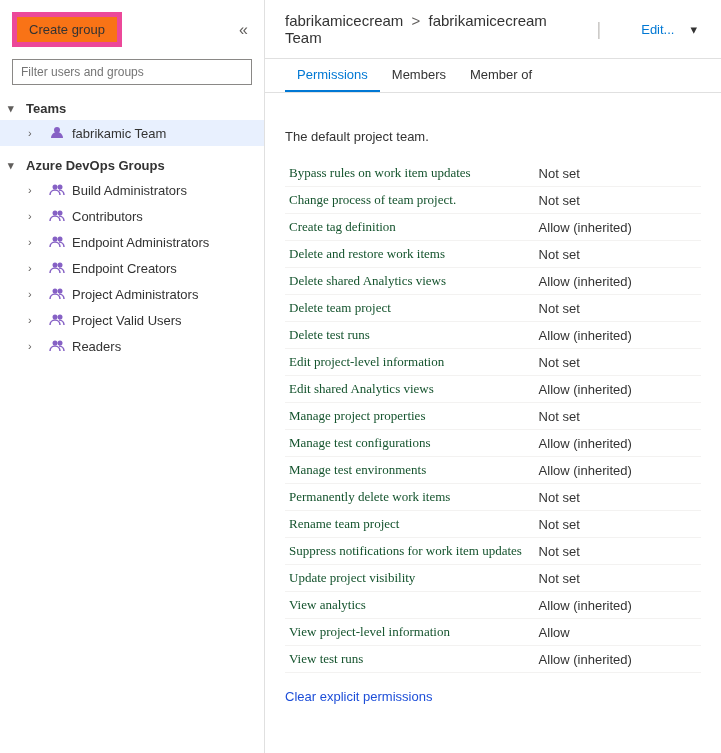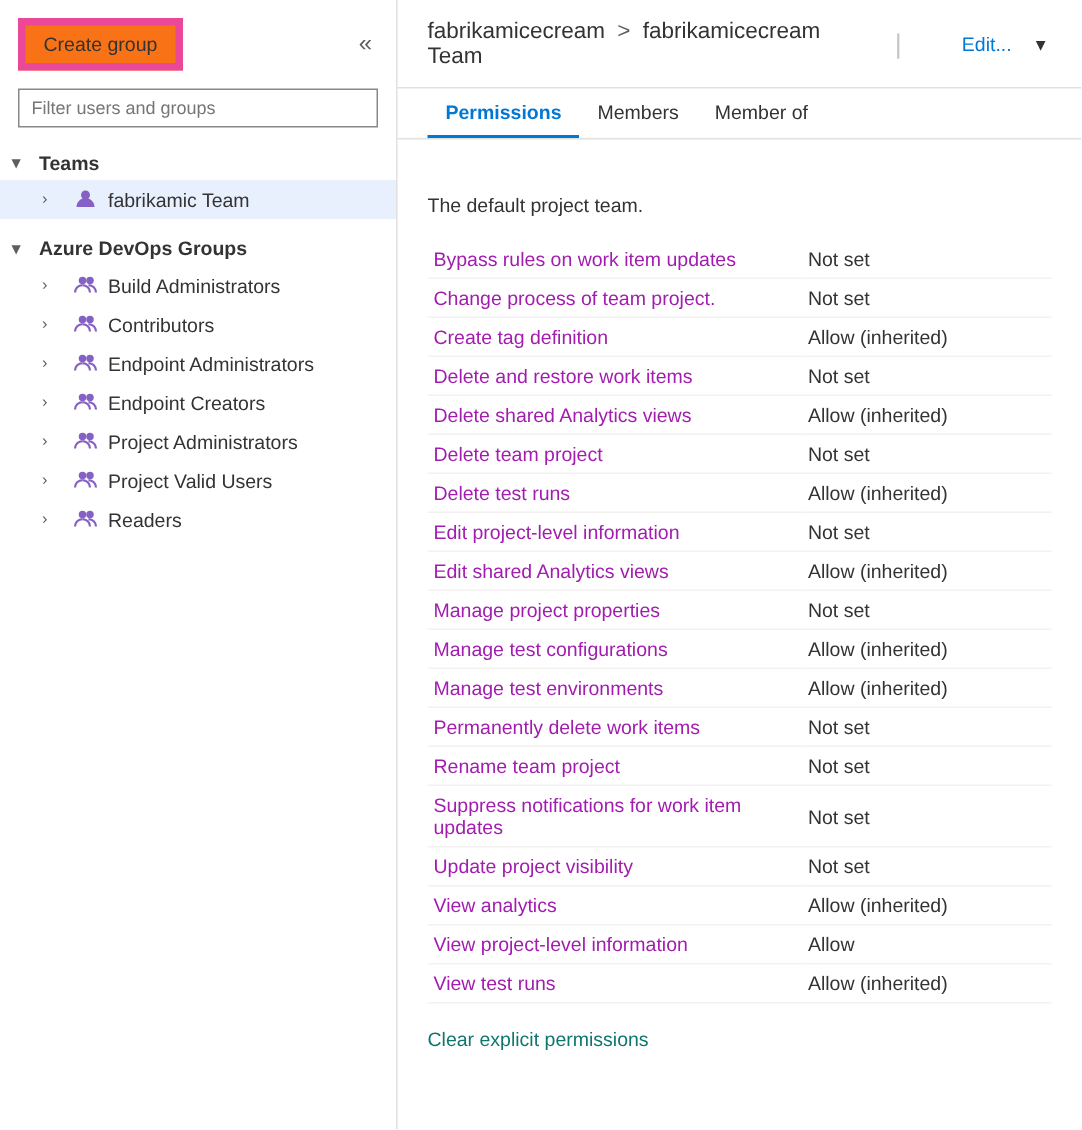--- a/index.html
+++ b/index.html
@@ -135,21 +135,21 @@
       padding: 8px 12px;
       cursor: pointer;
       font-size: 13px;
       color: #333;
       border-bottom: 2px solid transparent;
       text-decoration: none;
     }
     .tab.active {
       color: #0078d4;
       border-bottom: 2px solid #0078d4;
-      font-weight: 700;
+      font-weight: 400;
     }
 
     .permissions-area {
       flex: 1;
       overflow-y: auto;
       padding: 16px 20px;
     }
     .default-team-desc {
       font-size: 13px;
       color: #333;
@@ -160,29 +160,30 @@
       width: 100%;
       border-collapse: collapse;
     }
     .permissions-table tr td {
       padding: 5px 4px;
       font-size: 13px;
       border-bottom: 1px solid #f3f2f1;
       vertical-align: middle;
     }
     .permissions-table tr td:first-child {
-      color: #a21caf;
+      color: #14532d;
       width: 60%;
+      font-family: Liberation Serif, serif;
     }
     .permissions-table tr td:last-child {
       color: #333;
       text-align: left;
     }
     .clear-link {
-      color: #0f766e;
+      color: #1d4ed8;
       text-decoration: none;
       font-size: 13px;
       cursor: pointer;
       display: inline-block;
       margin-top: 16px;
     }
   </style>
 </head>
 <body>
 

